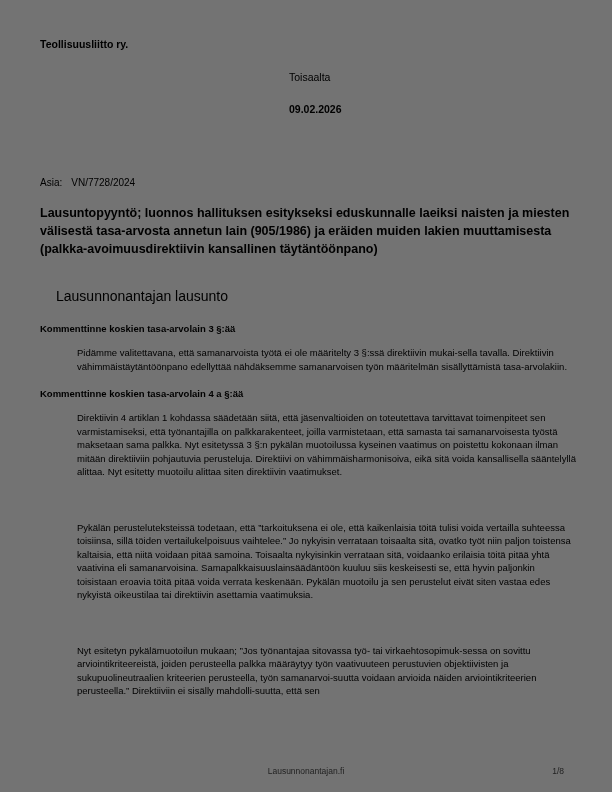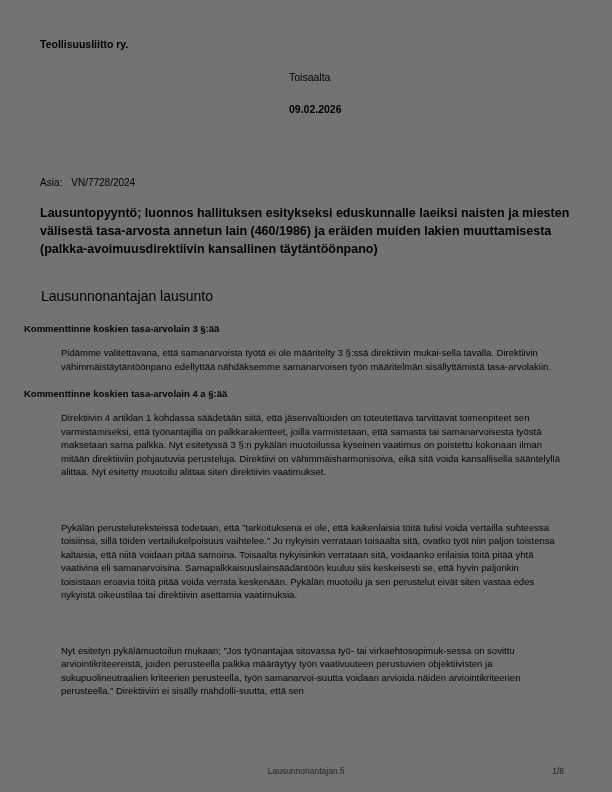--- a/index.html
+++ b/index.html
@@ -50,28 +50,28 @@
     position: absolute;
     left: 40px;
     top: 204px;
     width: 541px;
     font-size: 12.5px;
     font-weight: bold;
     line-height: 18px;
   }
   .statement-heading {
     position: absolute;
-    left: 41px;
+    left: 56px;
     top: 288px;
     font-size: 14px;
     font-weight: normal;
   }
   .statement-body {
     position: absolute;
-    left: 24px;
+    left: 40px;
     top: 322px;
     width: 541px;
   }
   .section {
     margin: 0 0 14px 0;
   }
   .sub-heading {
     font-size: 9.5px;
     font-weight: bold;
     line-height: 13px;
@@ -117,21 +117,21 @@
   <div class="org">Teollisuusliitto ry.</div>
 
   <div class="doctype">Toisaalta</div>
 
   <div class="date">09.02.2026</div>
 
   <div class="case-line">
     <span>Asia:</span><span class="case-ref">VN/7728/2024</span>
   </div>
 
-  <div class="doc-title">Lausuntopyyntö; luonnos hallituksen esitykseksi eduskunnalle laeiksi naisten ja miesten välisestä tasa-arvosta annetun lain (460/1986) ja eräiden muiden lakien muuttamisesta (palkka-avoimuusdirektiivin kansallinen täytäntöönpano)</div>
+  <div class="doc-title">Lausuntopyyntö; luonnos hallituksen esitykseksi eduskunnalle laeiksi naisten ja miesten välisestä tasa-arvosta annetun lain (905/1986) ja eräiden muiden lakien muuttamisesta (palkka-avoimuusdirektiivin kansallinen täytäntöönpano)</div>
 
   <div class="statement-heading">Lausunnonantajan lausunto</div>
 
   <div class="statement-body">
 
     <div class="section">
       <div class="sub-heading">Kommenttinne koskien tasa-arvolain 3 §:ää</div>
       <p class="para">Pidämme valitettavana, että samanarvoista työtä ei ole määritelty 3 §:ssä direktiivin mukai-sella tavalla. Direktiivin vähimmäistäytäntöönpano edellyttää nähdäksemme samanarvoisen työn määritelmän sisällyttämistä tasa-arvolakiin.</p>
     </div>
 

